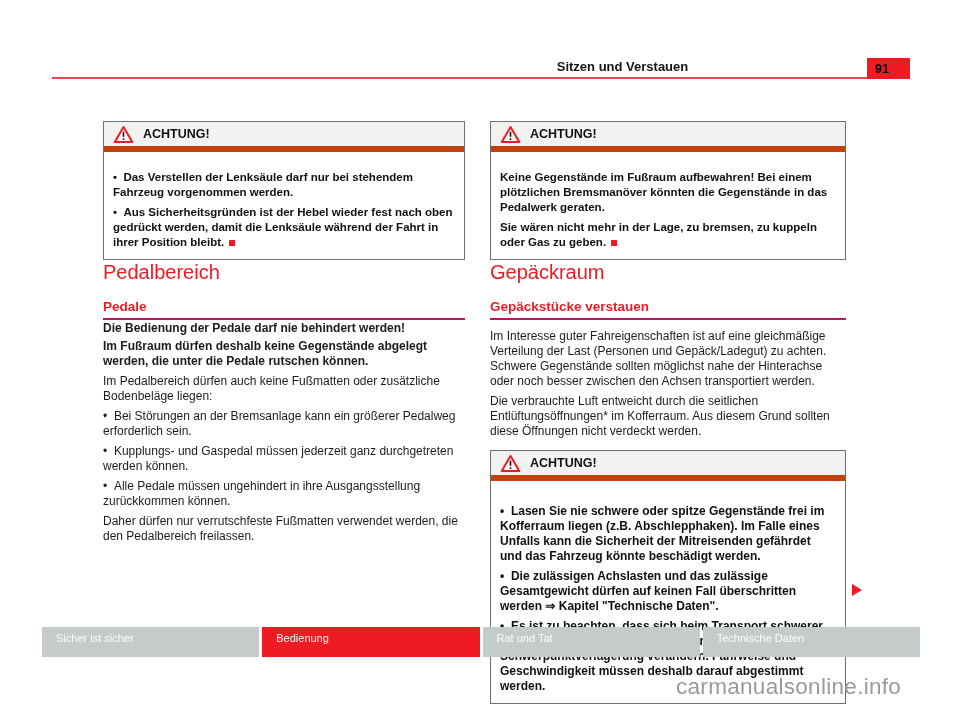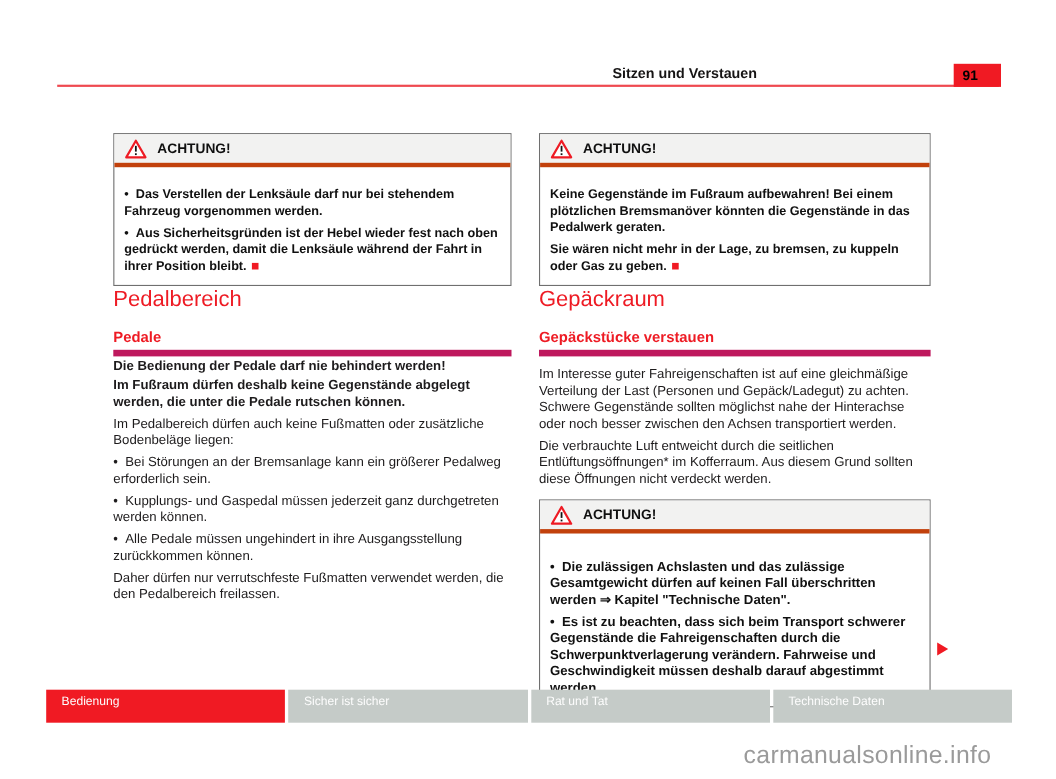--- a/index.html
+++ b/index.html
@@ -21,21 +21,21 @@
   .hdr-pagebox {
     position:absolute; left:867px; top:58px; width:43px; height:21px;
     background:#f01a23; color:#000000; font-size:12.5px; font-weight:bold;
     padding:4px 0 0 8px; box-sizing:border-box; line-height:14px;
   }
 
   
   .warnbox { border:1px solid #6f6f6f; background:#ffffff; box-sizing:border-box; }
   .warnbox-head {
     display:flex; align-items:center; gap:9px;
-    background:#f2f2f1; border-bottom:4px solid #c2410c;
+    background:#f2f2f1; border-bottom:6px solid #c2410c;
     padding:5px 9px; height:30px; box-sizing:border-box;
   }
   .warnbox-title { font-size:12.5px; font-weight:bold; color:#101010; }
   .warnbox-body {
     padding:18px 9px 9px; font-size:11.5px; font-weight:bold;
     line-height:15px; color:#101010;
   }
   .warnbox-body p + p { margin-top:5px; }
   .warnbox-body p { margin:0; }
 
@@ -45,21 +45,21 @@
   
   .col { position:absolute; top:261px; }
   .col-left  { left:103px; width:362px; }
   .col-right { left:490px; width:356px; }
 
   h1.section {
     margin:0; font-size:20px; line-height:22px; font-weight:normal; color:#ee1b24;
   }
   h2.subsection {
     margin:16px 0 0 0; font-size:13.5px; line-height:15px; font-weight:bold;
-    color:#ee1b24; padding-bottom:4px; border-bottom:6px solid #be185d;
+    color:#ee1b24; padding-bottom:4px; border-bottom:2px solid #be185d;
   }
   .col p { margin:5px 0 0 0; font-size:12px; line-height:15px; }
   .col h2.subsection + p { margin-top:9px; }
   .col p.lead { font-weight:bold; margin-top:3px; }
   .col h2.subsection + p.lead { margin-top:1px; }
 
   .bullet::before { content:"\2022\00a0\00a0"; }
 
   .redsq {
     display:inline-block; width:6px; height:6px; background:#f01a23;
@@ -151,28 +151,29 @@
   <div class="warnbox box3">
     <div class="warnbox-head">
       <svg class="warn-icon" width="21" height="19" viewBox="0 0 36 32">
         <path d="M18 3 L33 29 H3 Z" fill="#ffffff" stroke="#ee1b24" stroke-width="3.4" stroke-linejoin="round"></path>
         <rect x="16.6" y="11" width="2.8" height="9" fill="#141414"></rect>
         <rect x="16.6" y="22.6" width="2.8" height="2.8" fill="#141414"></rect>
       </svg>
       <span class="warnbox-title">ACHTUNG!</span>
     </div>
     <div class="warnbox-body">
+      <p class="bullet"><span>Lasen Sie nie schwere oder spitze Gegenstände frei im Kofferraum liegen (z.B. Abschlepphaken). Im Falle eines Unfalls kann die Sicherheit der Mitreisenden gefährdet und das Fahrzeug könnte beschädigt werden.</span></p>
       <p class="bullet"><span>Die zulässigen Achslasten und das zulässige Gesamtgewicht dürfen auf keinen Fall überschritten werden ⇒ Kapitel "Technische Daten".</span></p>
       <p class="bullet"><span>Es ist zu beachten, dass sich beim Transport schwerer Gegenstände die Fahreigenschaften durch die Schwerpunktverlagerung verändern. Fahrweise und Geschwindigkeit müssen deshalb darauf abgestimmt werden.</span></p>
     </div>
   </div>
 </div>
 
 <div class="cont-marker"></div>
 
 <div class="footer">
+  <div class="ftab">Sicher ist sicher</div>
   <div class="ftab active">Bedienung</div>
-  <div class="ftab">Sicher ist sicher</div>
   <div class="ftab">Rat und Tat</div>
   <div class="ftab">Technische Daten</div>
 </div>
 
 <div class="watermark">carmanualsonline.info</div>
 
 </body></html>

